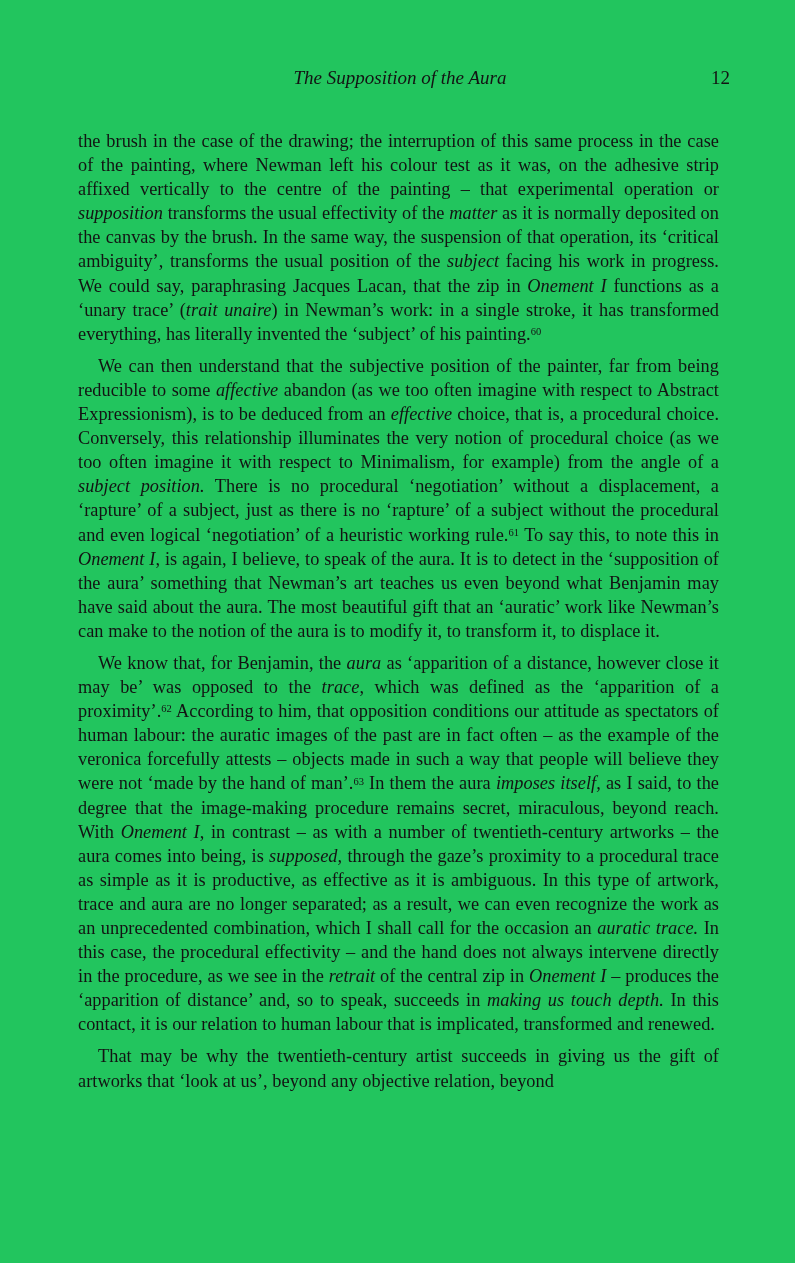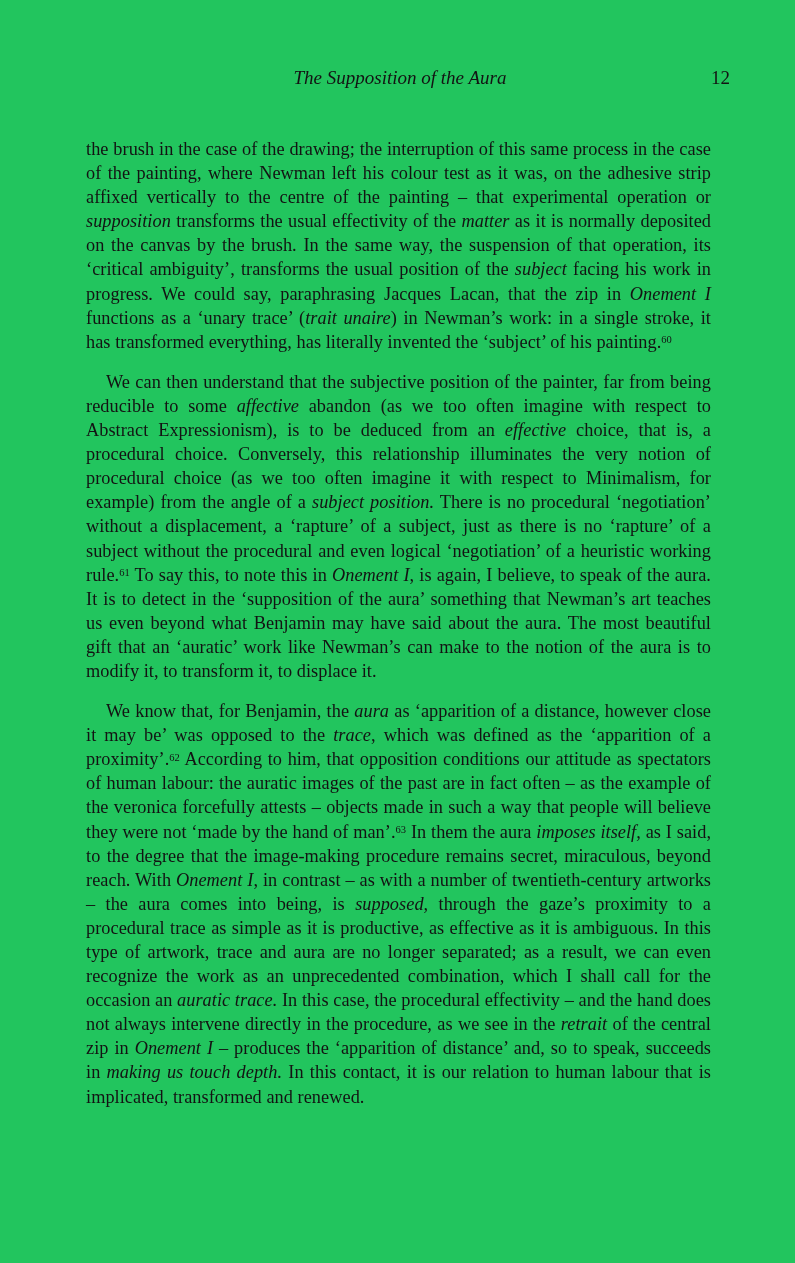--- a/index.html
+++ b/index.html
@@ -42,21 +42,21 @@
     position: absolute;
     top: 121px;
     left: 70px;
     width: 657px;
     font-size: 18.3px;
     line-height: 24.1px;
     text-align: justify;
     letter-spacing: 0.05px;
   }
   p.para {
-    margin: 16px;
+    margin: 8px;
     padding: 0;
   }
   p.para.indent {
     text-indent: 20px;
   }
   .body-text i {
     font-style: italic;
   }
   .body-text sup {
     font-size: 10.5px;
@@ -72,14 +72,15 @@
 
 <div class="page">
   <div class="running-head">
     <span class="running-title">The Supposition of the Aura</span>
     <span class="page-number">12</span>
   </div>
   <div class="body-text">
       <p class="para"><span>the brush in the case of the drawing; the interruption of this same process in the case of the painting, where Newman left his colour test as it was, on the adhesive strip affixed vertically to the centre of the painting – that experimental operation or </span><i>supposition</i><span> transforms the usual effectivity of the </span><i>matter</i><span> as it is normally deposited on the canvas by the brush. In the same way, the suspension of that operation, its ‘critical ambiguity’, transforms the usual position of the </span><i>subject</i><span> facing his work in progress. We could say, paraphrasing Jacques Lacan, that the zip in </span><i>Onement I</i><span> functions as a ‘unary trace’ (</span><i>trait unaire</i><span>) in Newman’s work: in a single stroke, it has transformed everything, has literally invented the ‘subject’ of his painting.</span><sup>60</sup></p>
       <p class="para indent"><span>We can then understand that the subjective position of the painter, far from being reducible to some </span><i>affective</i><span> abandon (as we too often imagine with respect to Abstract Expressionism), is to be deduced from an </span><i>effective</i><span> choice, that is, a procedural choice. Conversely, this relationship illuminates the very notion of procedural choice (as we too often imagine it with respect to Minimalism, for example) from the angle of a </span><i>subject position.</i><span> There is no procedural ‘negotiation’ without a displacement, a ‘rapture’ of a subject, just as there is no ‘rapture’ of a subject without the procedural and even logical ‘negotiation’ of a heuristic working rule.</span><sup>61</sup><span> To say this, to note this in </span><i>Onement I</i><span>, is again, I believe, to speak of the aura. It is to detect in the ‘supposition of the aura’ something that Newman’s art teaches us even beyond what Benjamin may have said about the aura. The most beautiful gift that an ‘auratic’ work like Newman’s can make to the notion of the aura is to modify it, to transform it, to displace it.</span></p>
       <p class="para indent"><span>We know that, for Benjamin, the </span><i>aura</i><span> as ‘apparition of a distance, however close it may be’ was opposed to the </span><i>trace</i><span>, which was defined as the ‘apparition of a proximity’.</span><sup>62</sup><span> According to him, that opposition conditions our attitude as spectators of human labour: the auratic images of the past are in fact often – as the example of the veronica forcefully attests – objects made in such a way that people will believe they were not ‘made by the hand of man’.</span><sup>63</sup><span> In them the aura </span><i>imposes itself,</i><span> as I said, to the degree that the image-making procedure remains secret, miraculous, beyond reach. With </span><i>Onement I</i><span>, in contrast – as with a number of twentieth-century artworks – the aura comes into being, is </span><i>supposed,</i><span> through the gaze’s proximity to a procedural trace as simple as it is productive, as effective as it is ambiguous. In this type of artwork, trace and aura are no longer separated; as a result, we can even recognize the work as an unprecedented combination, which I shall call for the occasion an </span><i>auratic trace.</i><span> In this case, the procedural effectivity – and the hand does not always intervene directly in the procedure, as we see in the </span><i>retrait</i><span> of the central zip in </span><i>Onement I</i><span> – produces the ‘apparition of distance’ and, so to speak, succeeds in </span><i>making us touch depth.</i><span> In this contact, it is our relation to human labour that is implicated, transformed and renewed.</span></p>
+      <p class="para indent"><span>That may be why the twentieth-century artist succeeds in giving us the gift of artworks that ‘look at us’, beyond any objective relation, beyond</span></p>
     </div>
 </div>
 
 </body></html>

